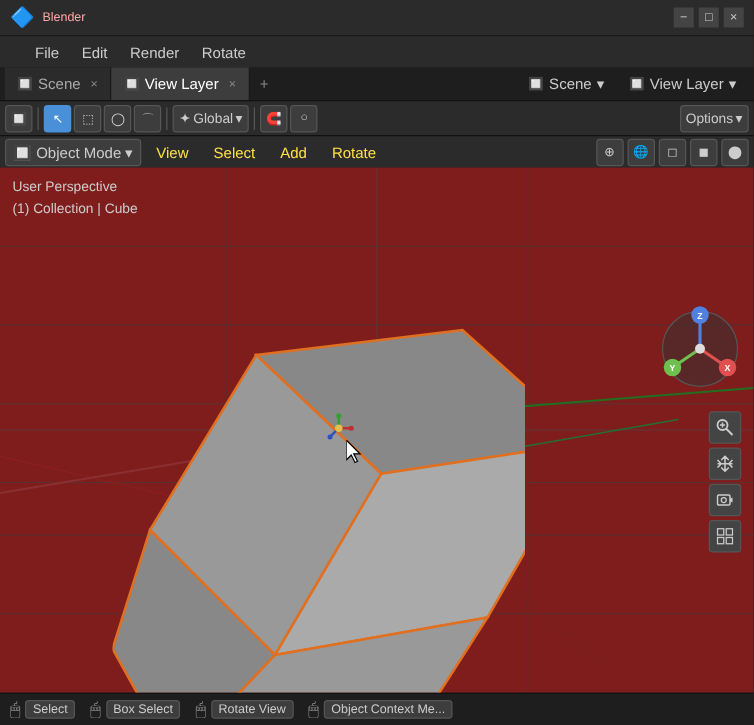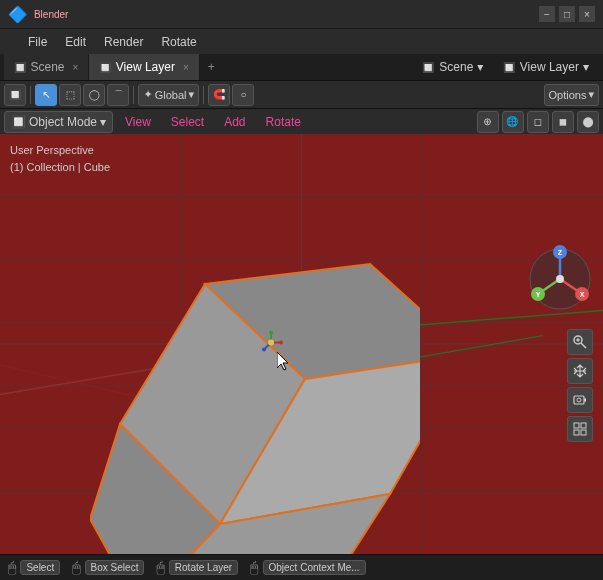--- a/index.html
+++ b/index.html
@@ -156,21 +156,21 @@
       height: 26px;
       background: #2b2b2b;
       display: flex;
       align-items: center;
       padding: 0 4px;
       gap: 4px;
       border-top: 1px solid #111;
     }
     .header-item {
       padding: 2px 8px;
-      color: #ec4899;
+      color: #fde047;
       cursor: pointer;
       font-size: 12px;
       border-radius: 3px;
       display: flex;
       align-items: center;
       gap: 3px;
     }
     .header-dropdown {
       background: #3d3d3d;
       border: 1px solid #555;
@@ -519,19 +519,19 @@
   <div class="status-item">
     <span style="font-size:14px;">🖱</span>
     <span class="status-key">Select</span>
   </div>
   <div class="status-item">
     <span style="font-size:14px;">🖱</span>
     <span class="status-key">Box Select</span>
   </div>
   <div class="status-item">
     <span style="font-size:14px;">🖱</span>
-    <span class="status-key">Rotate Layer</span>
+    <span class="status-key">Rotate View</span>
   </div>
   <div class="status-item">
     <span style="font-size:14px;">🖱</span>
     <span class="status-key">Object Context Me...</span>
   </div>
 </div>
 
 </body></html>

